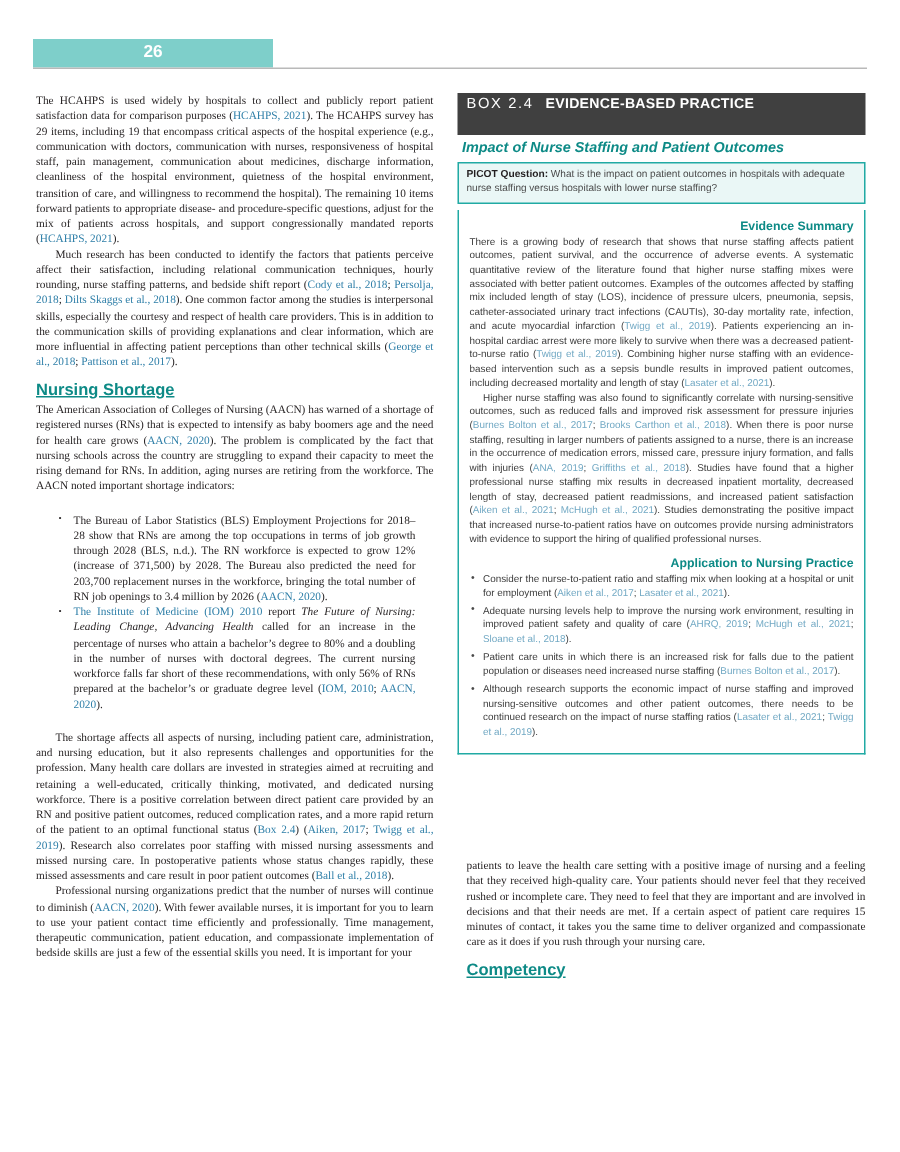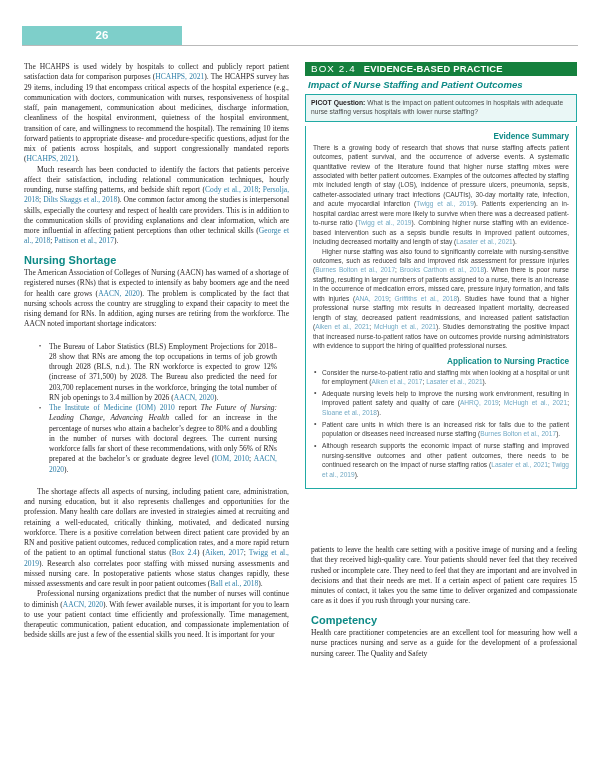--- a/index.html
+++ b/index.html
@@ -73,35 +73,36 @@
 
   
   .col {
     position: absolute;
     width: 265px;
     text-align: justify;
     font-size: 7.55px;
     line-height: 10.25px;
   }
   .col-left  { left: 24px;  top: 62px; }
-  .col-right-lower { left: 311px; top: 545px; width: 266px; }
+  .col-right-lower { left: 311px; top: 572px; width: 266px; }
 
   p { margin: 0; text-indent: 13px; }
   p.noind { text-indent: 0; }
 
   .cite { color: #2f7fa8; }
   .hd2 {
     font-family: "Liberation Sans", sans-serif;
     font-weight: bold;
     font-size: 11px;
     color: #0d8a86;
     margin: 7px 0 2.5px 0;
     line-height: 12px;
     text-indent: 0;
     text-align: left;
+    text-decoration: underline;
   }
   ul.blist {
     list-style: none;
     margin: 12px;
     padding: 0;
   }
   ul.blist > li {
     position: relative;
     padding-left: 13px;
     margin: 0;
@@ -118,26 +119,26 @@
   i, em { font-style: italic; }
 
   
   .ebp-box {
     position: absolute;
     left: 305px;
     top: 62px;
     width: 272px;
   }
   .ebp-title-bar {
-    background: #15803d;
+    background: #404040;
     color: #ffffff;
     font-family: "Liberation Sans", sans-serif;
     height: 14px;
     line-height: 14px;
-    padding: 0 0 0 6px;
+    padding: 0 0 14px 6px;
     font-size: 9.5px;
     white-space: nowrap;
   }
   .ebp-boxnum { font-weight: normal; letter-spacing: 1.1px; font-size: 9.8px;}
   .ebp-kind { font-weight: bold; letter-spacing: .2px; margin-left: 8px; font-size: 9.4px;}
   .ebp-subtitle {
     font-family: "Liberation Sans", sans-serif;
     font-style: italic;
     font-weight: bold;
     font-size: 9.6px;
@@ -255,14 +256,13 @@
       <li><span>Adequate nursing levels help to improve the nursing work environment, resulting in improved patient safety and quality of care (</span><span class="ebp-cite">AHRQ, 2019</span><span>; </span><span class="ebp-cite">McHugh et al., 2021</span><span>; </span><span class="ebp-cite">Sloane et al., 2018</span><span>).</span></li>
       <li><span>Patient care units in which there is an increased risk for falls due to the patient population or diseases need increased nurse staffing (</span><span class="ebp-cite">Burnes Bolton et al., 2017</span><span>).</span></li>
       <li><span>Although research supports the economic impact of nurse staffing and improved nursing-sensitive outcomes and other patient outcomes, there needs to be continued research on the impact of nurse staffing ratios (</span><span class="ebp-cite">Lasater et al., 2021</span><span>; </span><span class="ebp-cite">Twigg et al., 2019</span><span>).</span></li>
     </ul>
   </div>
 </div>
 
 <div class="col col-right-lower">
   <p class="noind">patients to leave the health care setting with a positive image of nursing and a feeling that they received high-quality care. Your patients should never feel that they received rushed or incomplete care. They need to feel that they are important and are involved in decisions and that their needs are met. If a certain aspect of patient care requires 15 minutes of contact, it takes you the same time to deliver organized and compassionate care as it does if you rush through your nursing care.</p>
   <div class="hd2">Competency</div>
-  <p class="noind">Health care practitioner competencies are an excellent tool for measuring how well a nurse practices nursing and serve as a guide for the development of a professional nursing career. The Quality and Safety</p>
 </div>
 
 </body></html>

